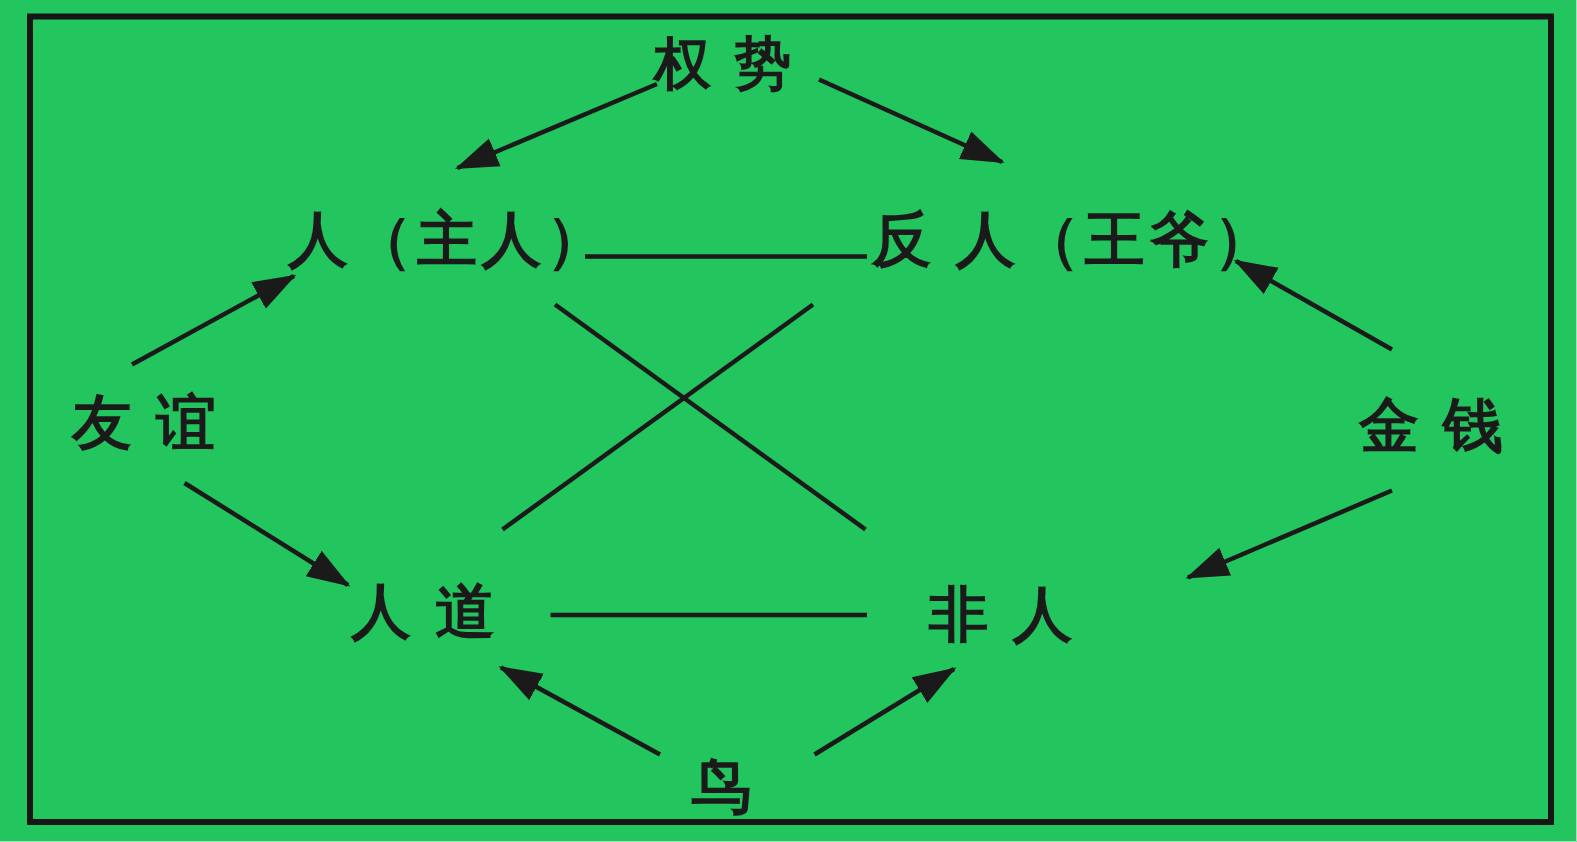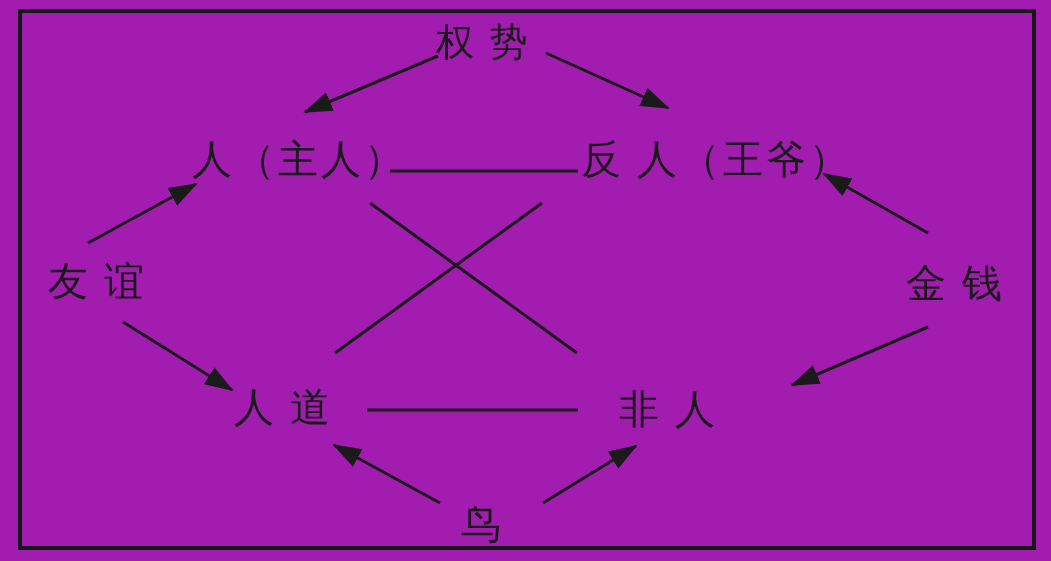--- a/index.html
+++ b/index.html
@@ -4,23 +4,24 @@
 <style>
   html, body {
     margin: 0;
     padding: 0;
     background: #ffffff;
   }
   .page {
     position: relative;
     width: 1051px;
     height: 561px;
-    background: #a21caf;
+    background: #22c55e;
     overflow: hidden;
     font-family: "Liberation Serif", "DejaVu Serif", serif;
+    font-weight: bold;
   }
   svg { display: block; }
   .node-label {
     font-family: "Liberation Serif", "DejaVu Serif", serif;
     fill: #1a1a1a;
     letter-spacing: 3px;
   }
   .fs38 { font-size: 38px; }
   .fs40 { font-size: 40px; }
   .edge {

